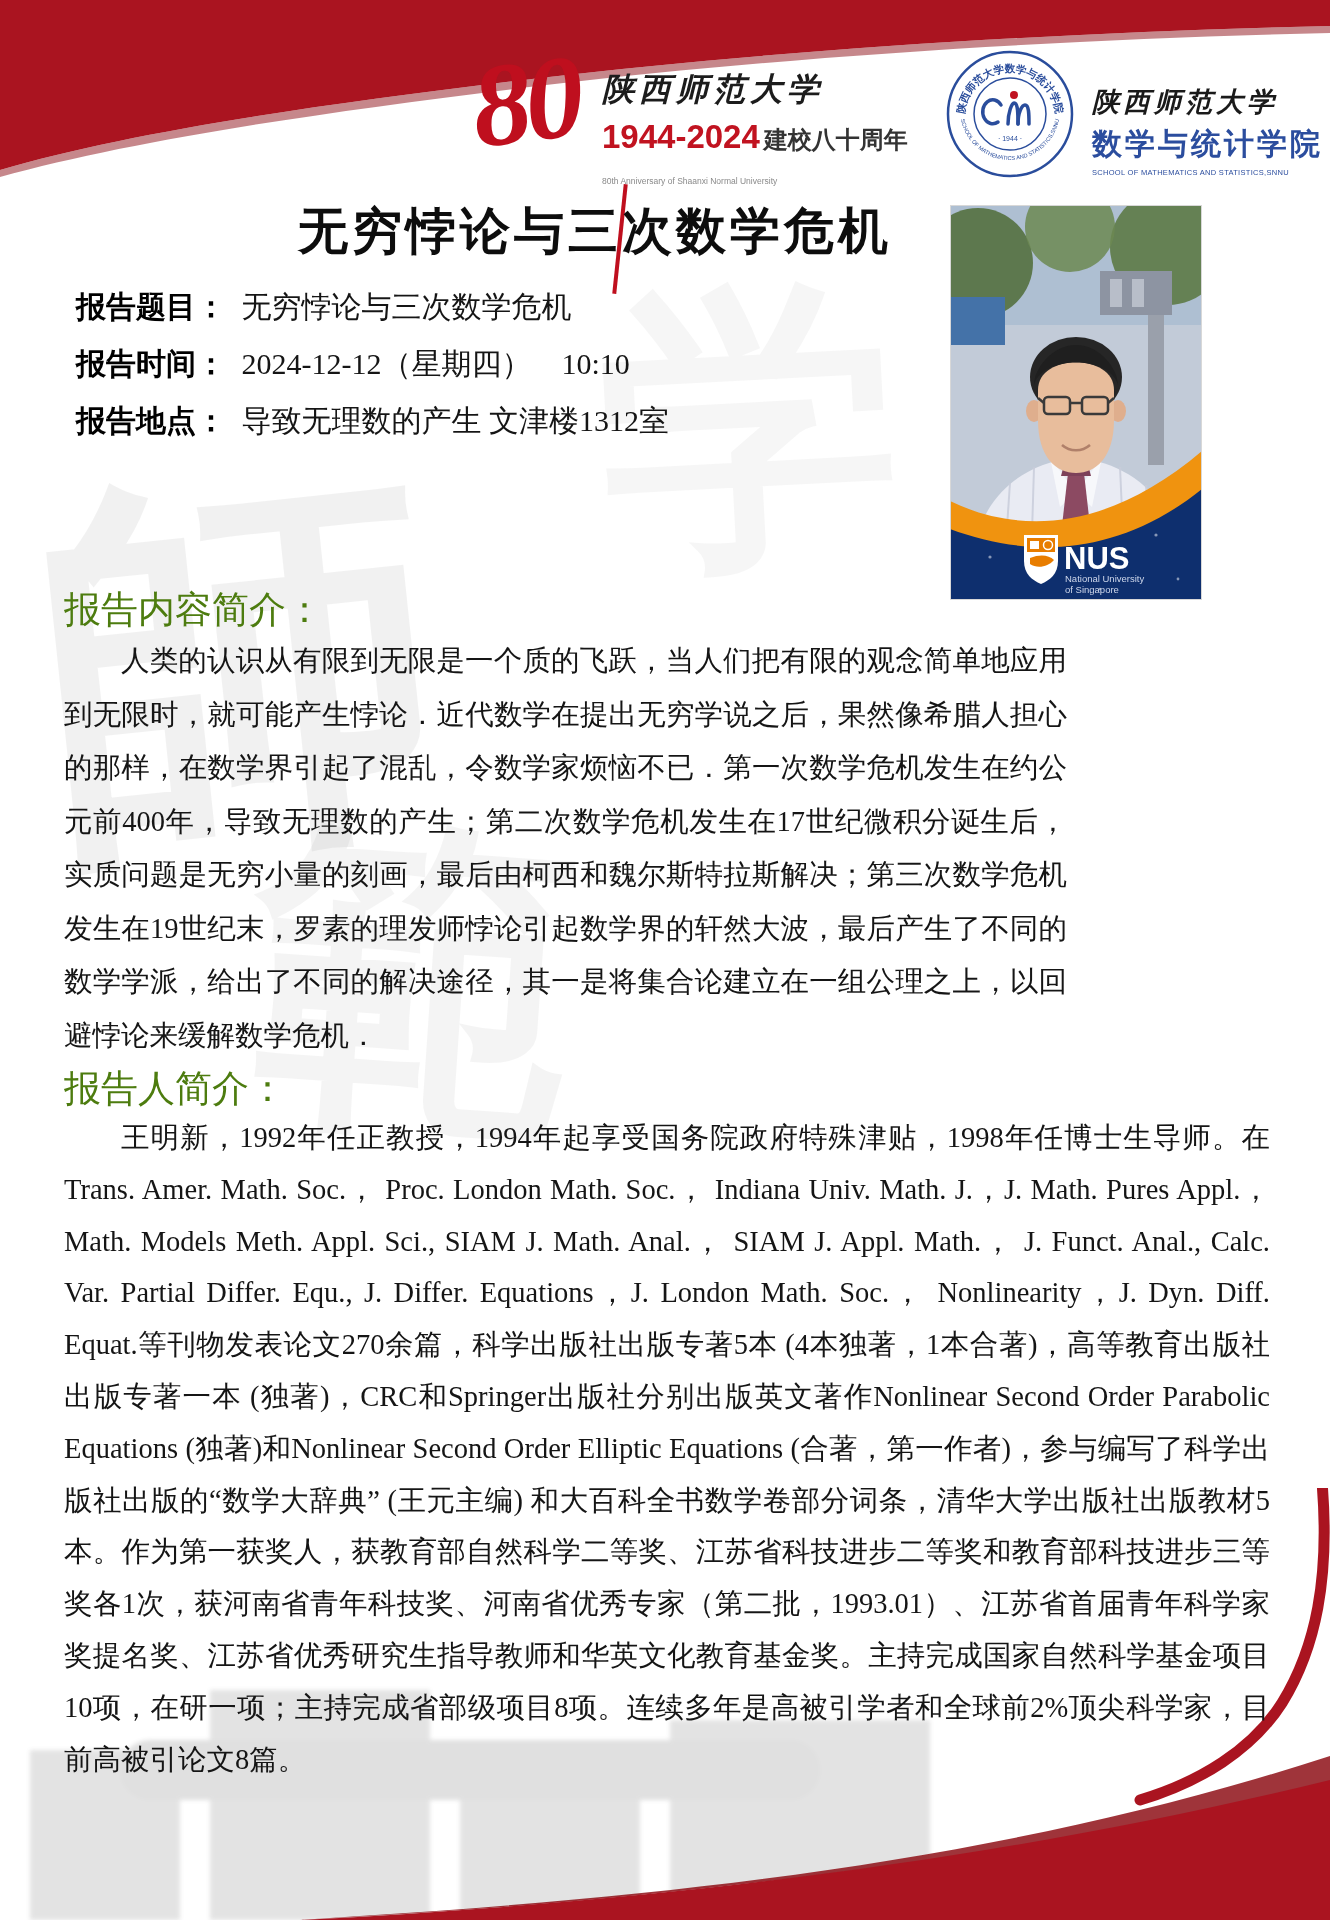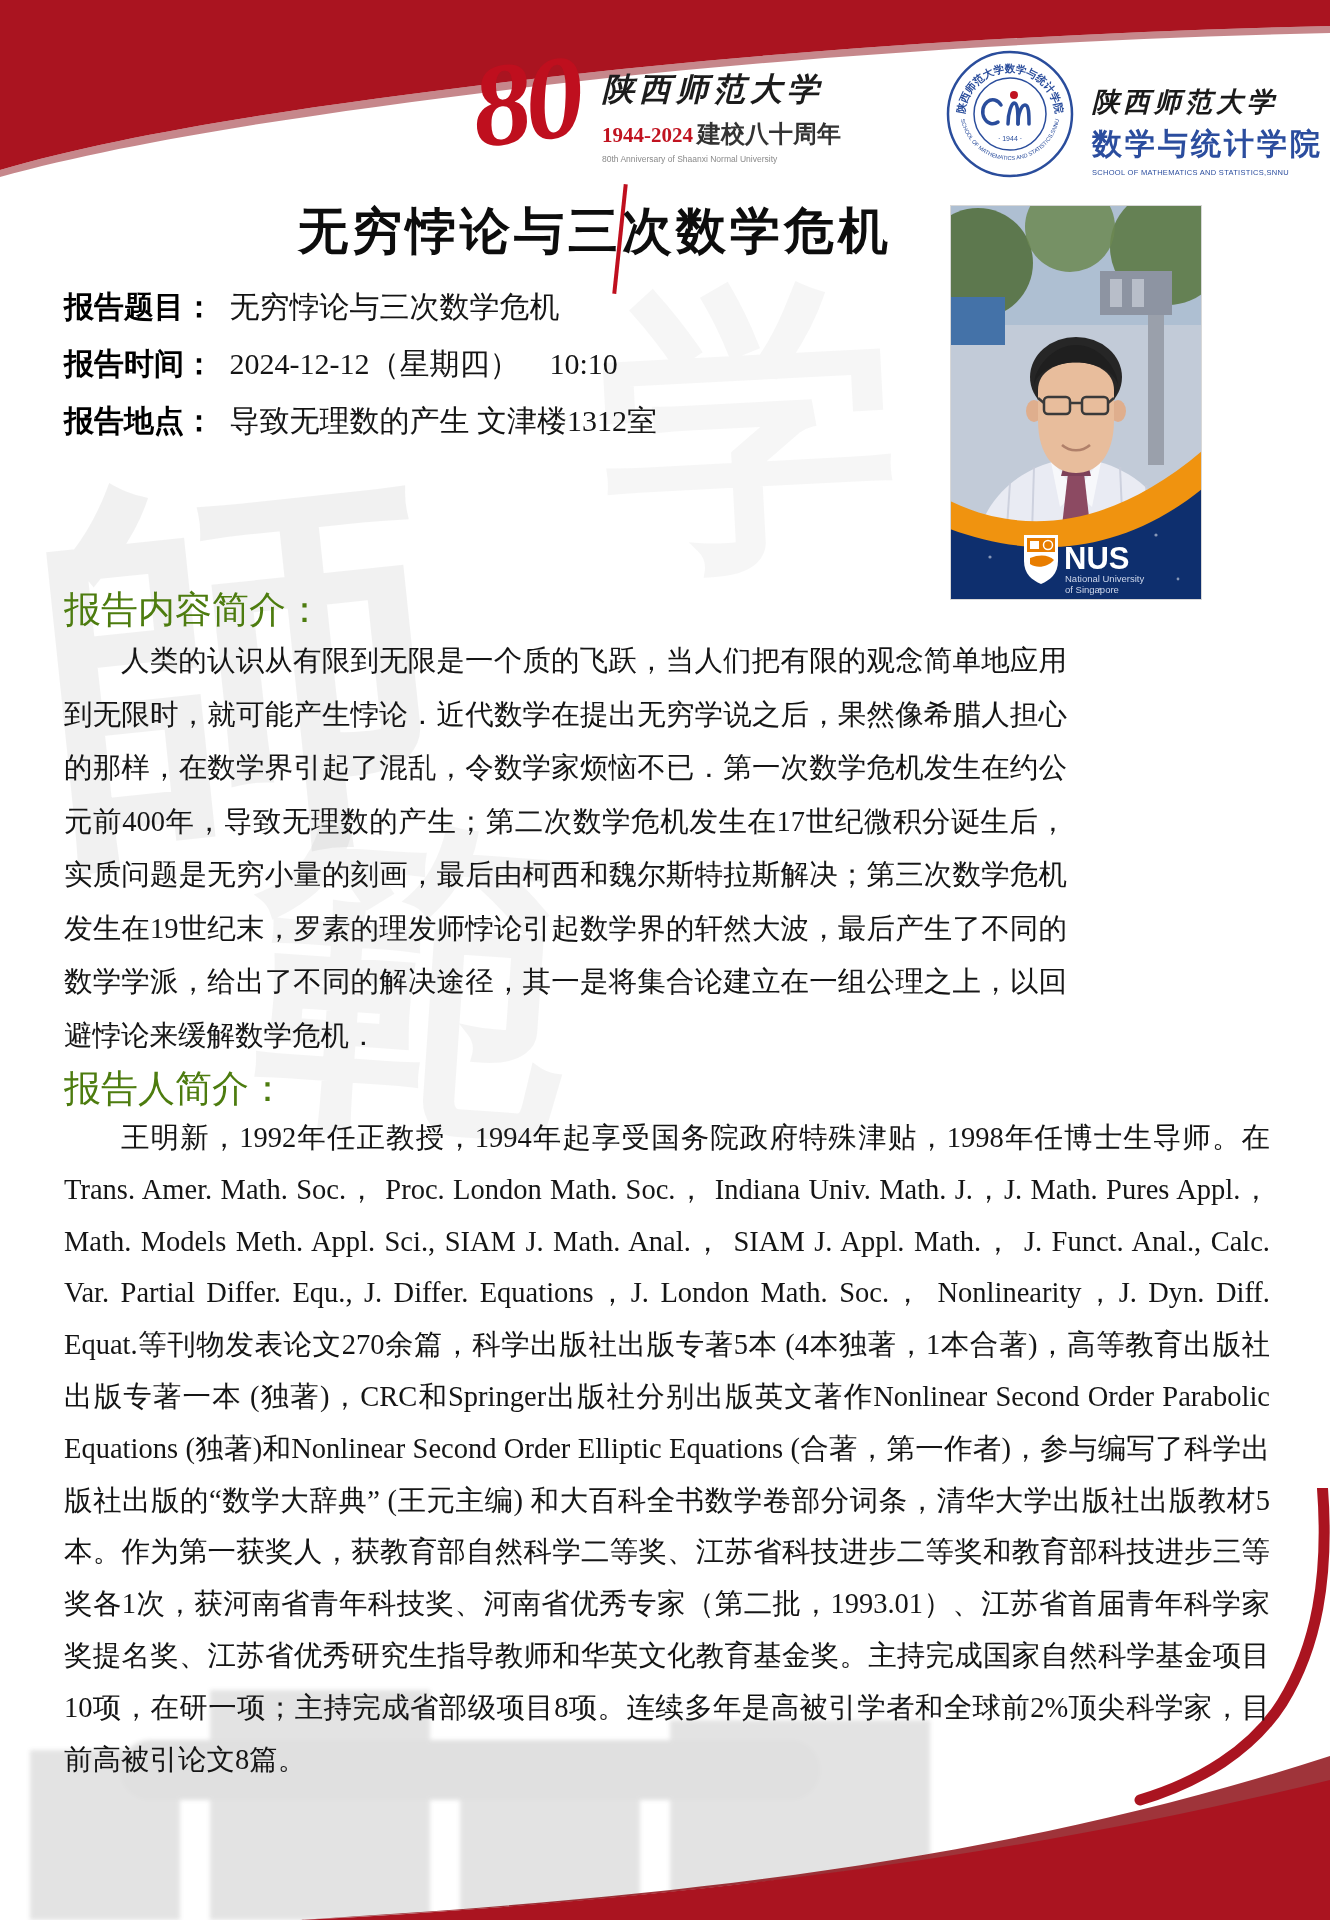--- a/index.html
+++ b/index.html
@@ -28,36 +28,36 @@
   
   .logo80{position:absolute;left:472px;top:46px;z-index:5;display:flex;align-items:flex-start;}
   .logo80-mark{
     font-size:118px;line-height:.95;font-style:italic;font-weight:bold;
     color:#bf0f1e;transform:rotate(-7deg);letter-spacing:-6px;
   }
   .logo80-tail{position:absolute;left:146px;top:138px;width:4px;height:110px;background:#bf0f1e;transform:rotate(6deg);}
   .logo80-textcol{margin-left:24px;margin-top:22px;white-space:nowrap;}
   .logo80-uni{font-size:32px;font-weight:bold;font-style:italic;letter-spacing:5px;color:#1c1c1c;}
   .logo80-years-row{margin-top:6px;}
-  .logo80-years{font-size:21px;font-weight:bold;color:#c11320;font-family:Liberation Serif, serif;margin-top:29px;}
+  .logo80-years{font-size:33px;font-weight:bold;color:#c11320;font-family:Liberation Sans, sans-serif;margin-top:29px;}
   .logo80-anniv{font-size:24px;font-weight:bold;color:#333;}
-  .logo80-en{font-size:8.5px;color:#8a8a8a;margin-top:4px;font-family:"Liberation Sans",sans-serif;}
+  .logo80-en{font-size:8.5px;color:#8a8a8a;margin-top:20px;font-family:"Liberation Sans",sans-serif;}
   .seal{position:absolute;left:946px;top:50px;z-index:5;}
   .wordmark{position:absolute;left:1092px;top:84px;z-index:5;white-space:nowrap;}
   .wordmark-uni{font-size:27px;font-weight:bold;font-style:italic;letter-spacing:4px;color:#1a1a1a;}
   .wordmark-school{font-size:30px;font-weight:bold;letter-spacing:3px;color:#2b4d9e;margin-top:4px;}
   .wordmark-en{font-size:7.5px;color:#2b4d9e;margin-top:3px;font-family:"Liberation Sans",sans-serif;letter-spacing:.3px;}
   
   .title{
     position:absolute;left:95px;top:198px;width:1000px;z-index:5;
     font-size:50px;font-weight:bold;letter-spacing:4px;text-align:center;color:#0d0d0d;
   }
   .info{position:absolute;left:64px;top:278px;z-index:5;}
   .info-row{height:57px;line-height:57px;font-size:30px;white-space:nowrap;}
-  .info-label{font-weight:bold;display:inline-block;min-width:158px;color:#000;}
+  .info-label{font-weight:bold;display:inline-block;min-width:158px;color:#000;margin-left:12px;}
   .info-value{color:#151515;}
   .section-heading{position:absolute;left:64px;z-index:5;font-size:37px;font-weight:normal;color:#4d7c0f;}
   .abstract-heading{top:585px;}
   .abstract-text{
     position:absolute;left:64px;top:634px;width:1003px;z-index:5;
     font-size:28.5px;line-height:53.5px;text-align:justify;text-indent:2em;color:#151515;
   }
   .bio-heading{top:1064px;}
   .bio-text{
     position:absolute;left:64px;top:1112px;width:1206px;z-index:5;

